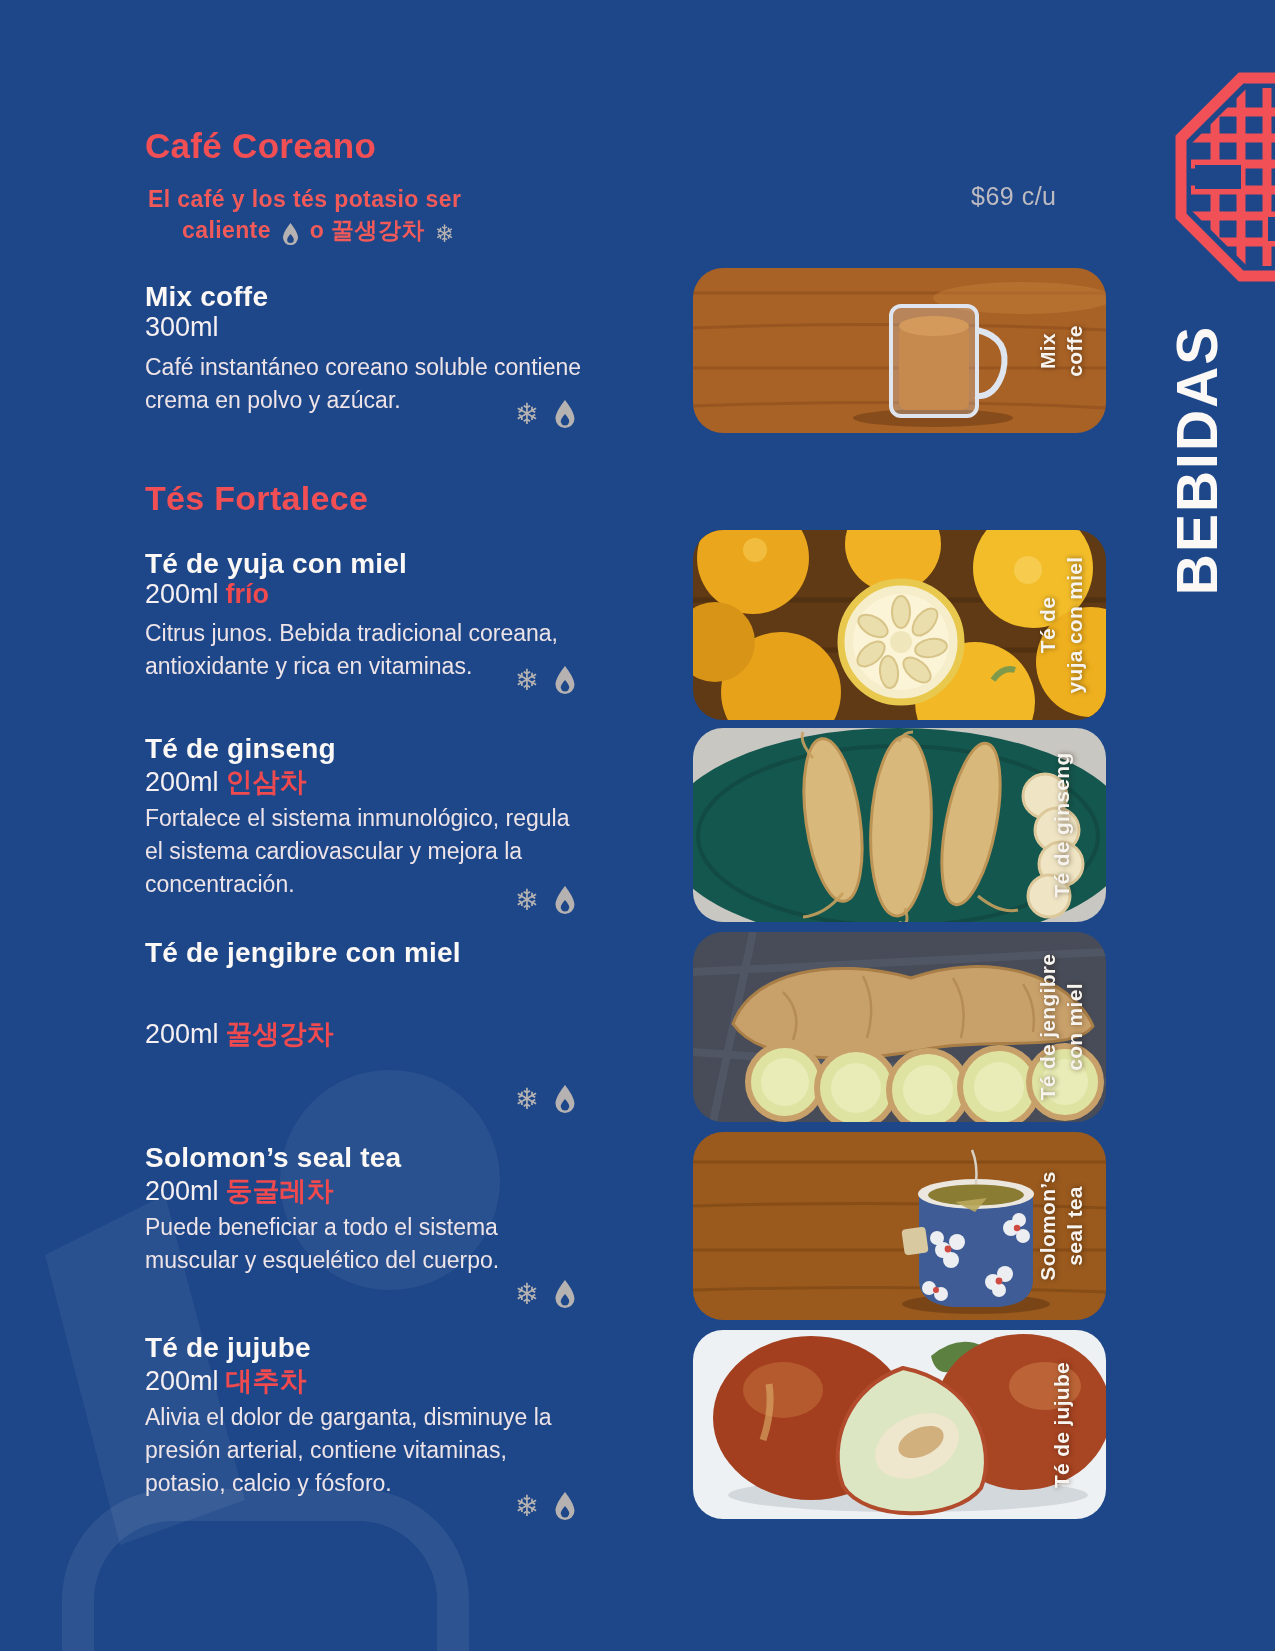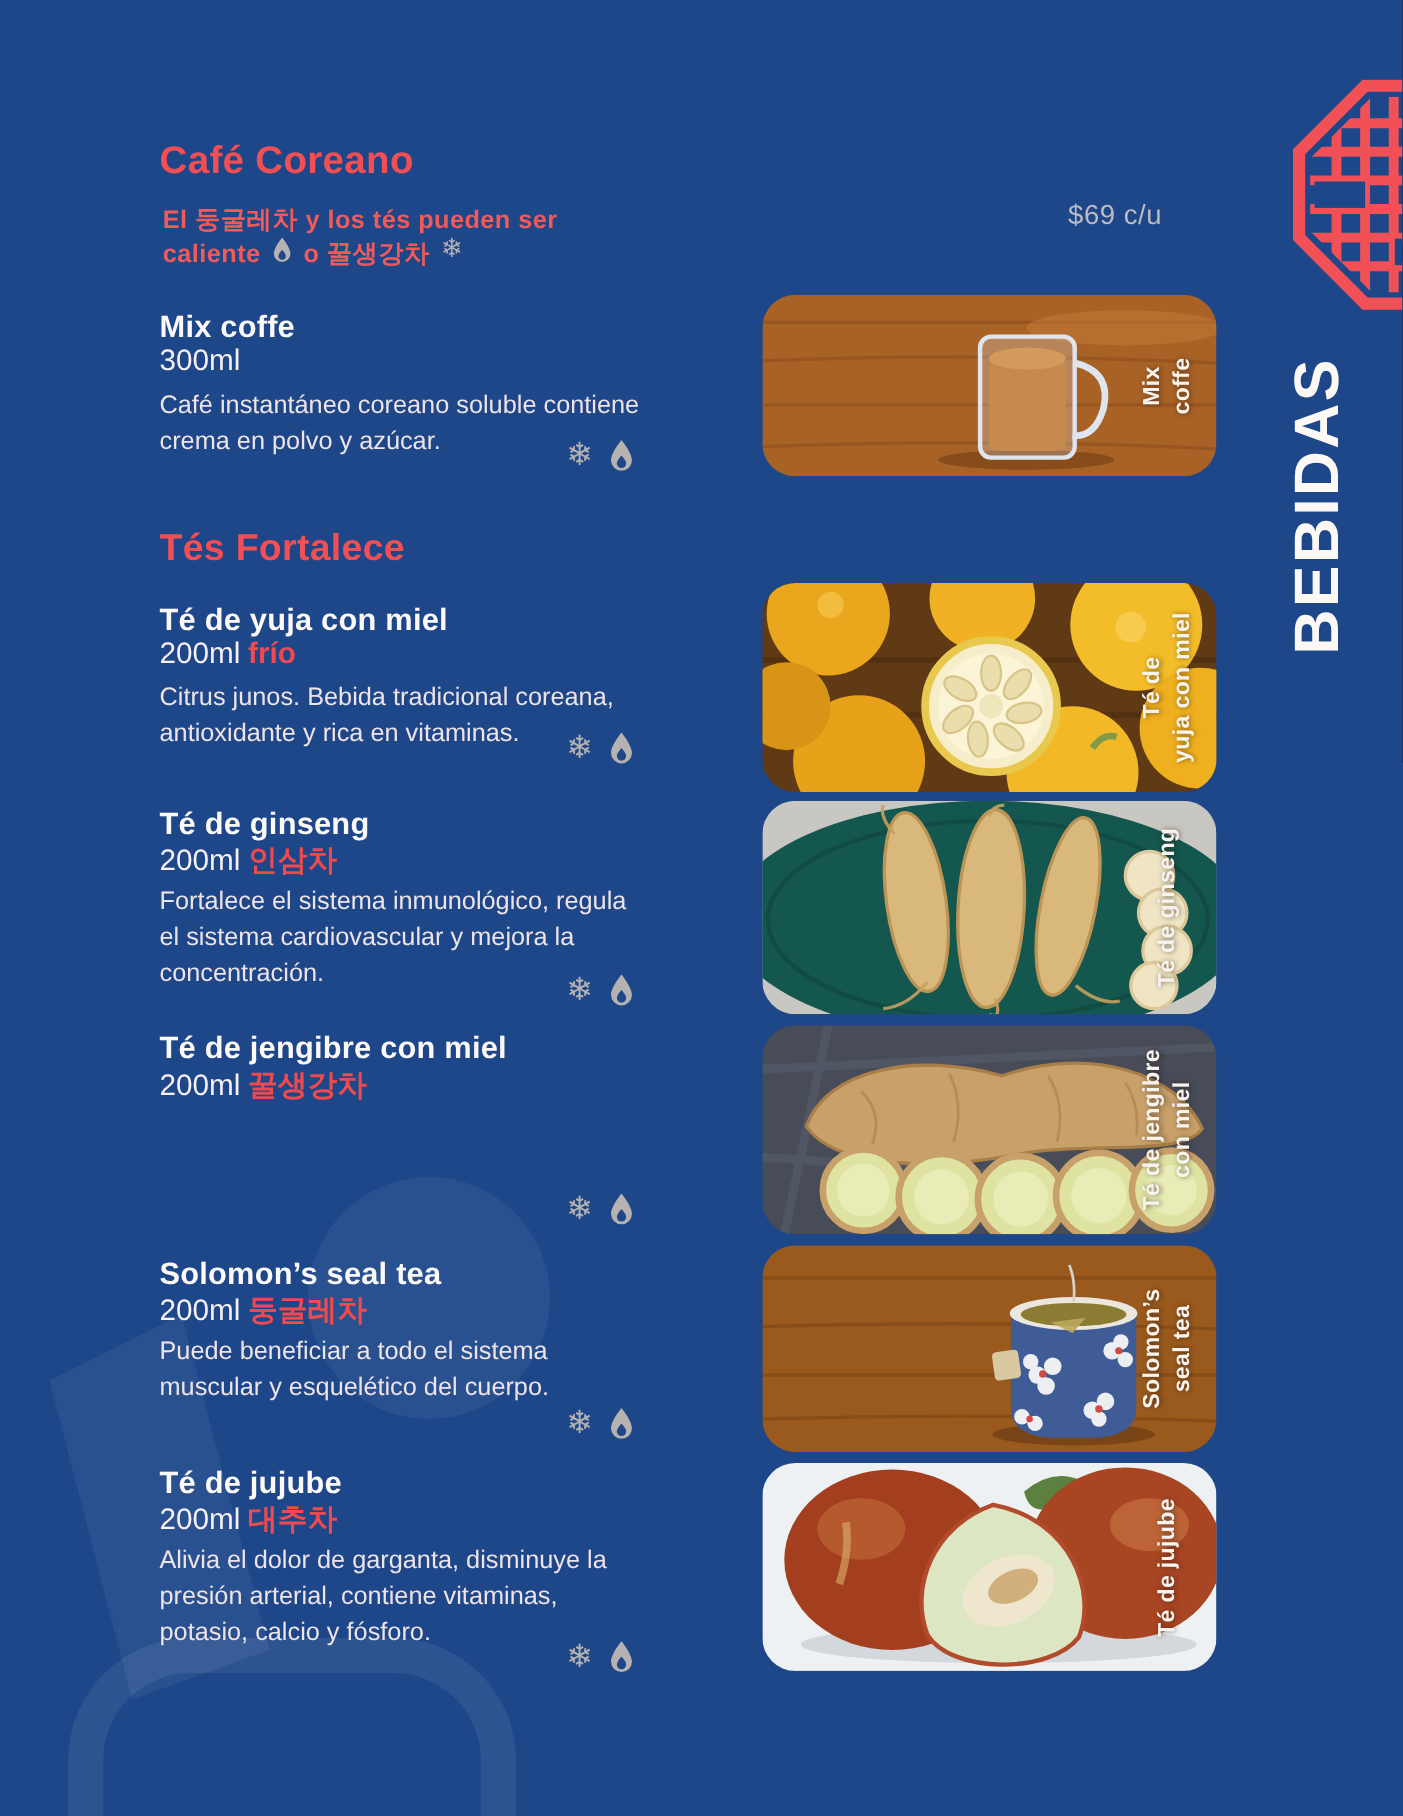--- a/index.html
+++ b/index.html
@@ -9,21 +9,21 @@
     font-family:"Liberation Sans","DejaVu Sans",sans-serif;
   }
   .abs{position:absolute;}
   
   .menu-col{position:absolute; left:145px; top:0; width:446px; height:1180px;}
   .h1{position:absolute; left:0; font-size:35px; font-weight:800; color:#f24f55; letter-spacing:.3px;}
   .h1.t1{top:126px;}
   .h1.t2{top:479px; font-size:34px;}
   .subtitle{position:absolute; left:3px; top:184px; font-size:23px; font-weight:600;
             color:#f15a59; line-height:31px; letter-spacing:.4px;}
-  .subtitle .srow{display:flex; align-items:flex-start; gap:10px;}
+  .subtitle .srow{display:flex; align-items:flex-end; gap:10px;margin-left:34px;}
   .iname{position:absolute; left:0; font-size:28px; font-weight:800; color:#fcf8f5; letter-spacing:.2px;}
   .isize{position:absolute; left:0; font-size:27px; font-weight:400; color:#f6f0f2;}
   .isize .kr{color:#f0494e; margin-left:7px; font-weight:600;}
   .idesc{position:absolute; left:0; width:444px; font-size:23px; line-height:33px;
          font-weight:400; color:#eee4e8;}
   .icons{position:absolute; right:14px; display:flex; align-items:center; gap:14px; height:32px;}
   .snow{font-size:29px; color:#b5b2b1; line-height:1;}
   .snow.small{font-size:24px;}
   .flame-svg{display:block;}
   
@@ -41,21 +41,21 @@
   .p5{top:1132px; height:188px;}
   .p6{top:1330px; height:189px;}
   .plabel{position:absolute; left:368px; top:50%; transform:translate(-50%,-50%) rotate(-90deg);
           width:max-content; text-align:center; white-space:pre-line;
           font-size:21px; line-height:27px; font-weight:600; color:#f7f4f0;
           text-shadow:0 1px 5px rgba(40,20,5,.55); letter-spacing:.3px;}
   
   .n1{top:281px}.s1{top:312px}.d1{top:351px}.ic1{top:398px}
   .n2{top:548px}.s2{top:579px}.d2{top:617px}.ic2{top:664px}
   .n3{top:733px}.s3{top:764px}.d3{top:802px}.ic3{top:884px}
-  .n4{top:937px}.s4{top:968px}.d4{top:1006px}.ic4{top:1083px}
+  .n4{top:937px}.s4{top:1016px}.d4{top:1006px}.ic4{top:1083px}
   .n5{top:1142px}.s5{top:1173px}.d5{top:1211px}.ic5{top:1278px}
   .n6{top:1332px}.s6{top:1363px}.d6{top:1401px}.ic6{top:1490px}
 </style>
 </head>
 <body>
 
 <div class="page">
 
   <svg class="abs" width="1275" height="1651" viewBox="0 0 1275 1651" style="left:0;top:0">
     <circle cx="390" cy="1180" r="110" fill="rgba(255,255,255,0.055)"></circle>
@@ -79,21 +79,21 @@
   </svg>
 
   <div class="price">$69 c/u</div>
   <div class="bebidas">BEBIDAS</div>
 
   <div class="menu-col">
 
     <div class="h1 t1">Café Coreano</div>
 
     <div class="subtitle">
-      <div>El 둥굴레차 y los tés pueden ser</div>
+      <div>El café y los tés potasio ser</div>
       <div class="srow">
         <span>caliente</span>
         <svg class="flame-svg" width="19" height="24" viewBox="0 0 24 30">
           <path d="M12 1C12 1 2.5 12.5 2.5 19.5a9.5 9.5 0 0 0 19 0C21.5 12.5 12 1 12 1Z" fill="#b5b2b1"></path>
           <path d="M12 15c-2.8 3.4-4.2 5.3-4.2 7.3a4.2 4.2 0 0 0 8.4 0c0-2-1.4-3.9-4.2-7.3Z" fill="#1e4789"></path>
         </svg>
         <span>o 꿀생강차</span>
         <span class="snow small">❄</span>
       </div>
     </div>

